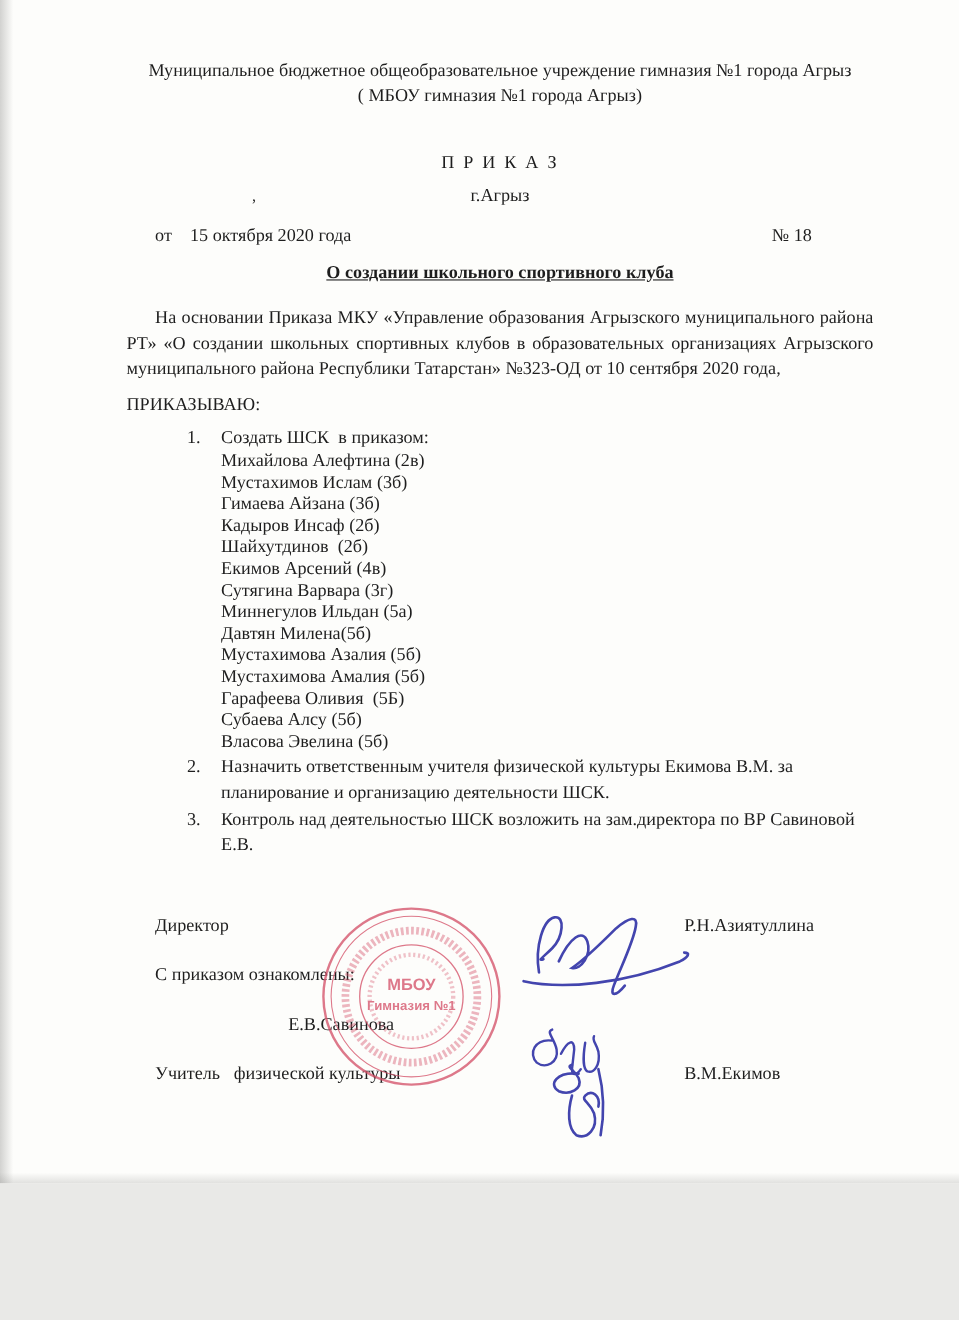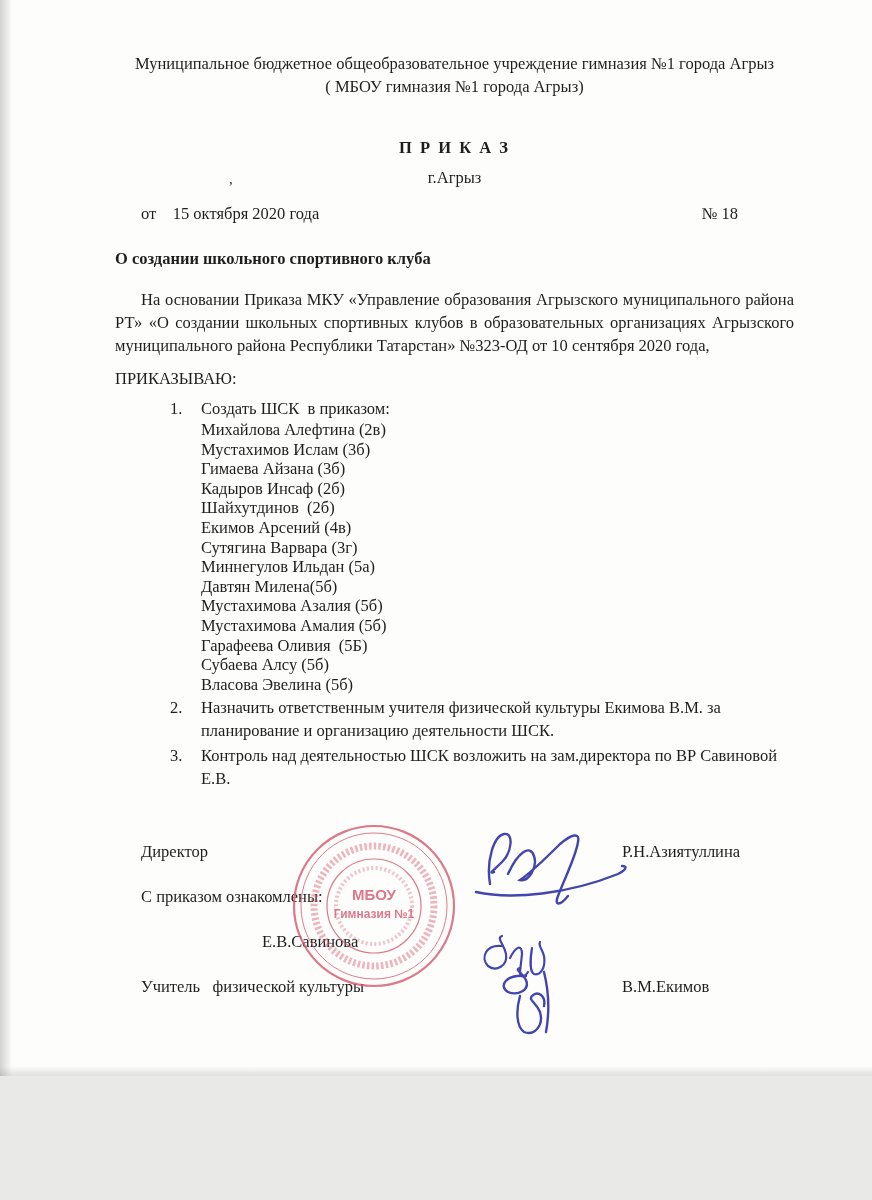--- a/index.html
+++ b/index.html
@@ -36,40 +36,41 @@
     left: 0; right: 0; bottom: 0;
     height: 10px;
     background: linear-gradient(to top, rgba(120,120,118,0.22), rgba(255,255,255,0));
     pointer-events: none;
   }
   .keep { white-space: pre-wrap; }
 
   .doc-header { text-align: center; }
   .doc-title {
     text-align: center;
-    font-weight: bold;
+    font-weight: normal;
     letter-spacing: 2px;
     margin-top: 38px;
   }
   .doc-city {
     text-align: center;
     margin-top: 7px;
   }
   .date-row {
     display: flex;
     justify-content: space-between;
     margin-top: 13px;
     margin-left: 26px;
     text-align: center;
   }
   .date-row .doc-number { margin-right: 56px; }
   .doc-subject {
-    text-align: left;
+    text-align: center;
     font-weight: bold;
-    margin-top: 22px;
+    margin-top: 11px;
+    text-decoration: underline;
   }
   .body-par {
     margin: 18px 0 0 0;
     text-align: justify;
     text-indent: 26px;
   }
   .order-word { margin-top: 10px; }
 
   .order-list { margin-top: 7px; }
   .order-item { display: flex; }

